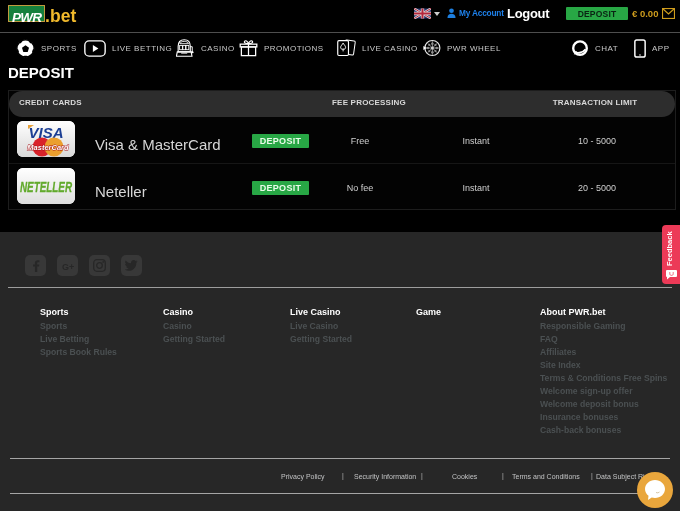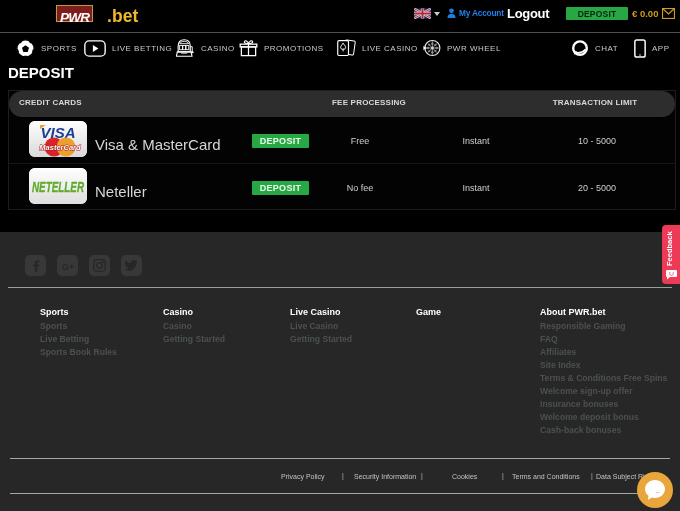--- a/index.html
+++ b/index.html
@@ -4,24 +4,24 @@
 <style>
 * { margin:0; padding:0; box-sizing:border-box; }
 html,body { width:680px; height:511px; background:#000; overflow:hidden;
   font-family:"Liberation Sans", sans-serif; }
 #page { position:relative; width:680px; height:511px; background:#000; }
 
 
 #topbar { position:absolute; left:0; top:0; width:680px; height:33px; background:#000;
   border-bottom:1px solid #4e4e4e; }
 #logo { position:absolute; left:8px; top:5px; display:flex; align-items:flex-start; }
-#logobox { border:1px solid #c09a3e; background:#7f1d1d; padding:8px 3px 1px 3px; height:17px;
-  display:flex; align-items:center;margin-left:48px; }
+#logobox { border:1px solid #c09a3e; background:#15803d; padding:8px 3px 1px 3px; height:17px;
+  display:flex; align-items:center; }
 #logobox span { color:#fff; font-weight:bold; font-style:italic; font-size:13.5px; letter-spacing:-0.8px; }
-#logobet { color:#f0b92c; font-weight:bold; font-size:17.5px; margin-left:14px; margin-top:1px; display:inline-block; }
+#logobet { color:#f0b92c; font-weight:bold; font-size:17.5px; margin-left:0; margin-top:1px; display:inline-block; }
 .tr-item { position:absolute; top:0; height:26px; display:flex; align-items:center; }
 #flagwrap { left:414px; top:8px; height:11px; }
 #caret { position:absolute; left:434px; top:12px; width:0; height:0;
   border-left:3px solid transparent; border-right:3px solid transparent; border-top:4px solid #ccc; }
 #myacct { left:447px; color:#1e80ea; font-size:8.3px; font-weight:bold; letter-spacing:-0.2px; }
 #myacct svg { margin-right:3px; }
 #logout { left:507px; color:#fff; font-size:13px; font-weight:bold; letter-spacing:-0.3px; }
 #depbtn { position:absolute; left:566px; top:7px; width:62px; height:13px; background:#28a745;
   color:#0a2413; font-size:8.5px; font-weight:bold; display:flex; align-items:center;
   justify-content:center; letter-spacing:0.2px; border-radius:1px; }
@@ -42,21 +42,21 @@
 #table { position:absolute; left:8px; top:28px; width:668px; height:120px;
   border:1px solid #1d1d1d; background:#030303; }
 #thead { position:absolute; left:0; top:0; width:666px; height:26px; background:#2d2d2d;
   color:#d8d8d8; font-size:8px; font-weight:bold; letter-spacing:0.2px;border-radius:13px; }
 #thead .c1 { position:absolute; left:10px; top:7px; }
 #thead .c3 { position:absolute; left:250px; width:220px; text-align:center; top:7px; }
 #thead .c5 { position:absolute; left:476px; width:220px; text-align:center; top:7px; }
 .trow { position:absolute; left:0; width:666px; height:46px; }
 #row1 { top:27px; border-bottom:1px solid #161616; }
 #row2 { top:74px; }
-.logo-box { position:absolute; left:20px; top:3px; width:58px; height:36px; background:#fff;
+.logo-box { position:absolute; left:8px; top:3px; width:58px; height:36px; background:#fff;
   border-radius:6px; overflow:hidden; }
 .pay-name { position:absolute; left:86px; top:18px; color:#d6d6d6; font-size:15px; }
 .row-dep { position:absolute; left:243px; top:16px; width:57px; height:14px; background:#28a745;
   color:#eafcea; font-size:9px; font-weight:bold; display:flex; align-items:center;
   justify-content:center; letter-spacing:0.3px; border-radius:1px; }
 .cfee { position:absolute; left:257px; width:188px; text-align:center; top:18px;
   color:#cfcfcf; font-size:9px; }
 .cinst { position:absolute; left:367px; width:200px; text-align:center; top:18px;
   color:#cfcfcf; font-size:9px; }
 .clim { position:absolute; left:478px; width:220px; text-align:center; top:18px;
@@ -317,22 +317,22 @@
       <div class="fh">Game</div>
     </div>
     <div class="fcol" style="left:540px;">
       <div class="fh">About PWR.bet</div>
       <a>Responsible Gaming</a>
         <a>FAQ</a>
         <a>Affiliates</a>
         <a>Site Index</a>
       <a>Terms &amp; Conditions Free Spins</a>
         <a>Welcome sign-up offer</a>
-      <a>Insurance bonuses</a>
-        <a>Welcome deposit bonus</a>
+      <a>Welcome deposit bonus</a>
+        <a>Insurance bonuses</a>
         <a>Cash-back bonuses</a>
     </div>
 
     <div id="fline2"></div>
     <div id="blinks">
       <span class="lk" style="left:281px;">Privacy Policy</span>
       <span class="sep" style="left:342px;">|</span>
       <span class="lk" style="left:354px;">Security Information</span>
       <span class="sep" style="left:421px;">|</span>
       <span class="lk" style="left:452px;">Cookies</span>

